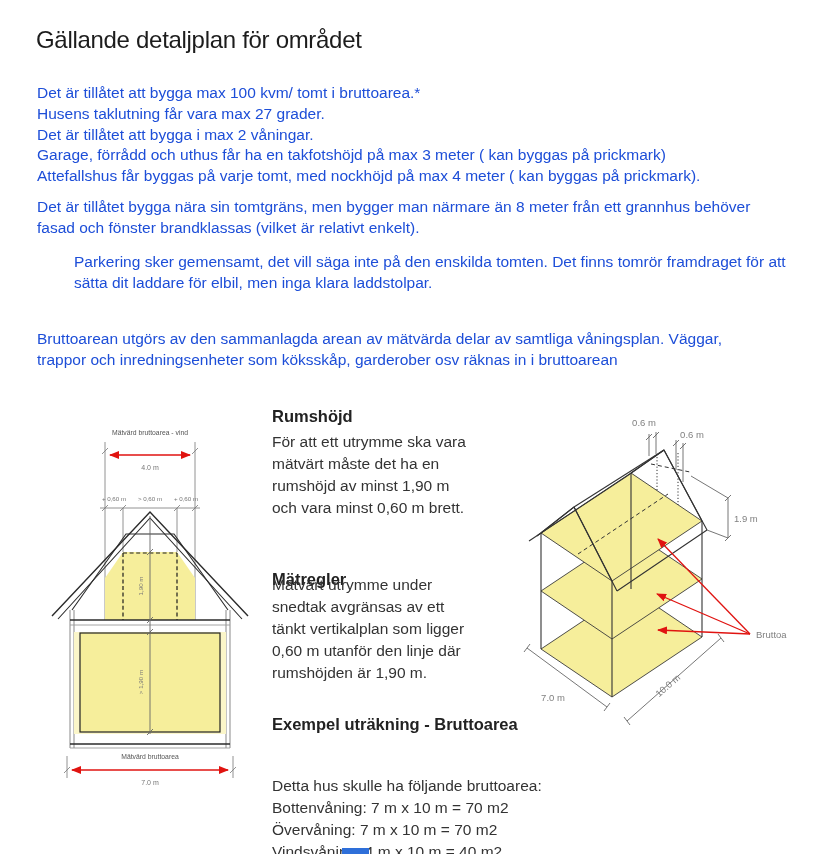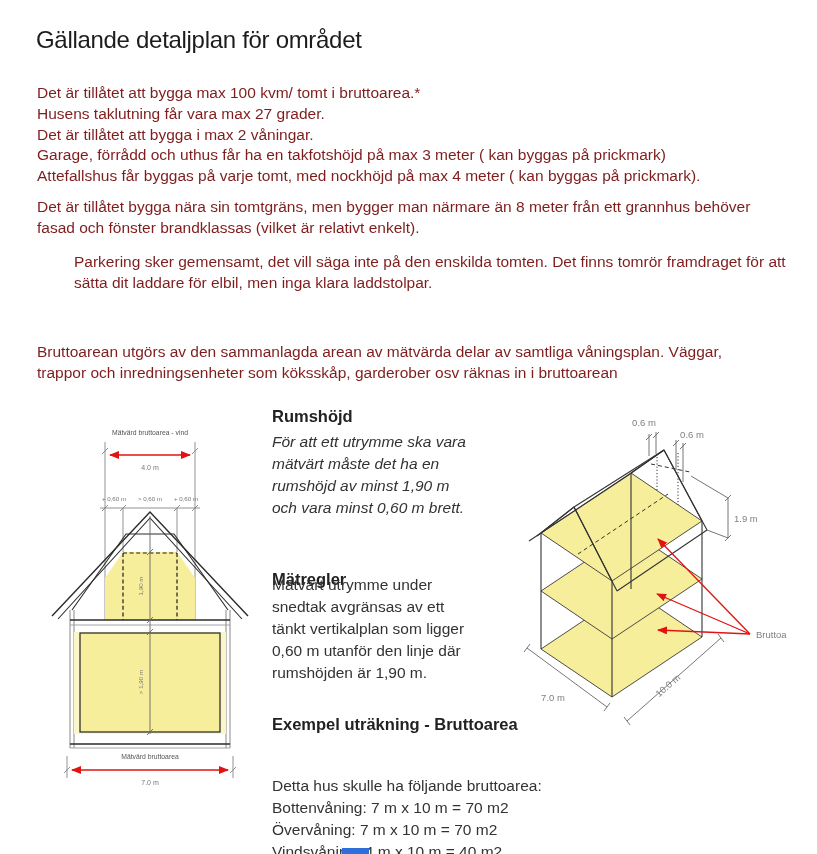--- a/index.html
+++ b/index.html
@@ -1,20 +1,20 @@
 <!DOCTYPE html>
 <html style="--yellow: #f6ee9b; --yellow-light: #fbf6c9; --red: #e01310; --artifact-blue: #2e6fd9;"><head>
 <meta charset="utf-8">
 <style>
   html,body { margin:0; padding:0; background:#ffffff; }
   body { width:817px; height:854px; position:relative; overflow:hidden;
          font-family:"Liberation Sans", sans-serif; color:#2b2b2b; }
   .abs { position:absolute; }
   h1 { margin:0; font-size:24px; font-weight:400; letter-spacing:-0.3px; color:#1c1c1c; }
-  .para { font-size:15.5px; line-height:20.8px; white-space:pre-line; color:#7f1d1d; width:760px; }
+  .para { font-size:15.5px; line-height:20.8px; white-space:pre-line; color:#1d4ed8; width:760px; }
   .mid { width:245px; font-size:15.5px; line-height:22px; white-space:pre-line; color:#333; }
   .midh { font-size:16.5px; font-weight:700; color:#222; }
   .midwide { width:300px;margin-top:36px; }
 
   
   svg text { font-family:"Liberation Sans", sans-serif; }
   .t1 { font-size:6.8px; fill:#555; }
   .t2 { font-size:7px;  fill:#777; }
   .t3 { font-size:6.2px; fill:#777; }
   .tr { font-size:9.5px; fill:#808080; }
@@ -46,25 +46,25 @@
 
   <div class="abs para" style="left:37px; top:83px;"> Det är tillåtet att bygga max 100 kvm/ tomt i bruttoarea.*
 Husens taklutning får vara max 27 grader.
 Det är tillåtet att bygga i max 2 våningar.
 Garage, förrådd och uthus får ha en takfotshöjd på max 3 meter ( kan byggas på prickmark)
 Attefallshus får byggas på varje tomt, med nockhöjd på max 4 meter ( kan byggas på prickmark).</div>
   <div class="abs para" style="left:37px; top:197px;">Det är tillåtet bygga nära sin tomtgräns, men bygger man närmare än 8 meter från ett grannhus behöver
 fasad och fönster brandklassas (vilket är relativt enkelt).</div>
   <div class="abs para" style="left:37px; top:252px;margin-left:37px;">Parkering sker gemensamt, det vill säga inte på den enskilda tomten. Det finns tomrör framdraget för att
 sätta dit laddare för elbil, men inga klara laddstolpar.</div>
-  <div class="abs para" style="left:37px; top:342px;">Bruttoarean utgörs av den sammanlagda arean av mätvärda delar av samtliga våningsplan. Väggar,
+  <div class="abs para" style="left:37px; top:329px;">Bruttoarean utgörs av den sammanlagda arean av mätvärda delar av samtliga våningsplan. Väggar,
 trappor och inredningsenheter som köksskåp, garderober osv räknas in i bruttoarean</div>
 
   <div class="abs midh" style="left:272px; top:407px;">Rumshöjd</div>
-  <div class="abs mid" style="left:272px; top:431px;font-style:italic;">För att ett utrymme ska vara
+  <div class="abs mid" style="left:272px; top:431px;">För att ett utrymme ska vara
 mätvärt måste det ha en
 rumshöjd av minst 1,90 m
 och vara minst 0,60 m brett.</div>
 
   <div class="abs midh" style="left:272px; top:550px;margin-top:20px;">Mätregler</div>
   <div class="abs mid" style="left:272px; top:574px;">Mätvärt utrymme under
 snedtak avgränsas av ett
 tänkt vertikalplan som ligger
 0,60 m utanför den linje där
 rumshöjden är 1,90 m.</div>

